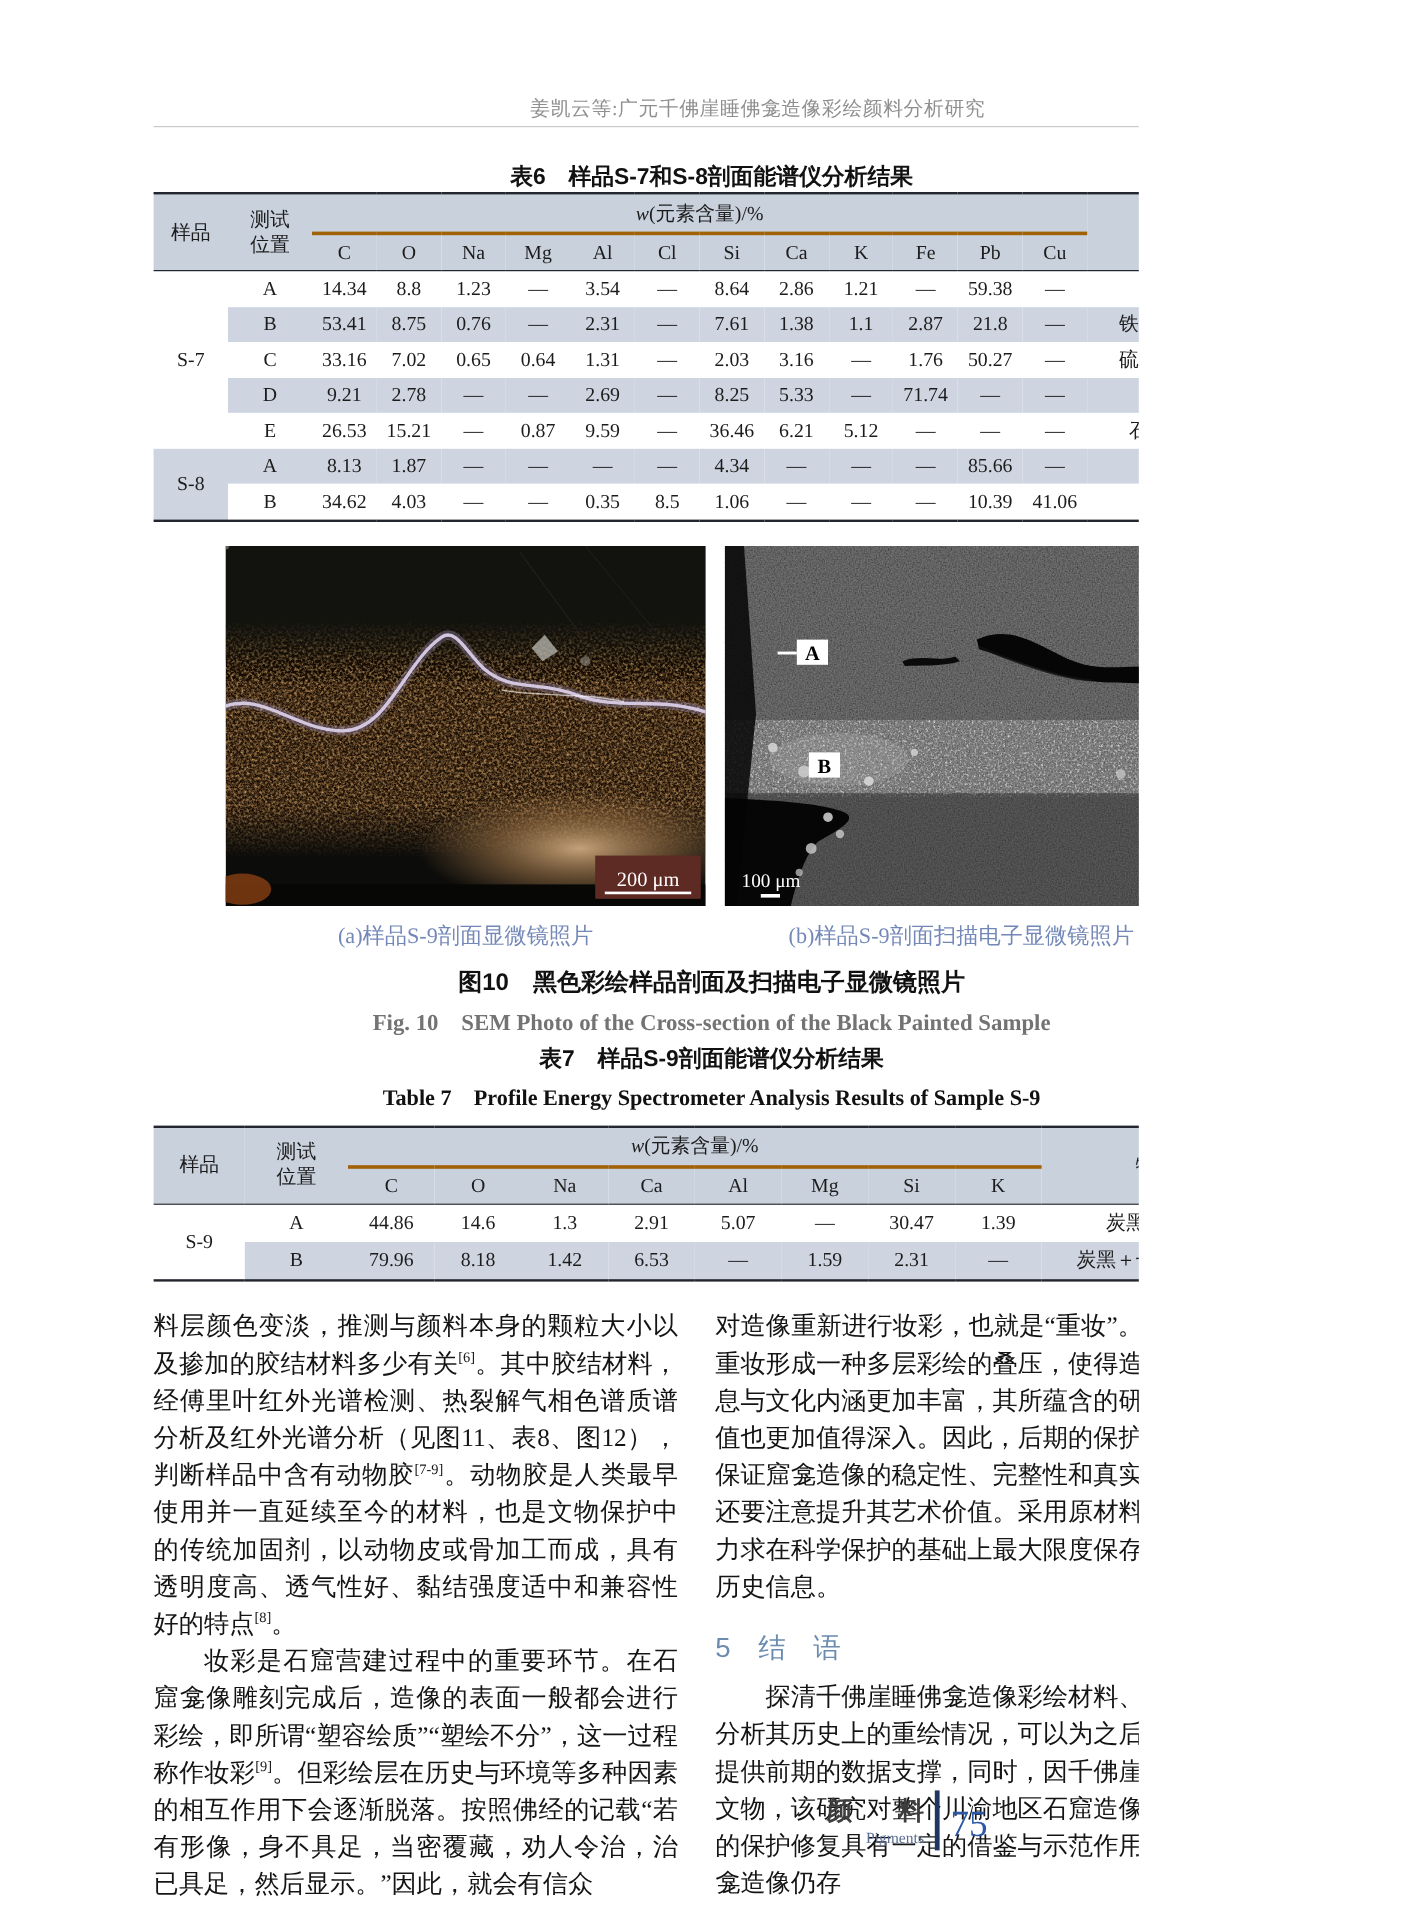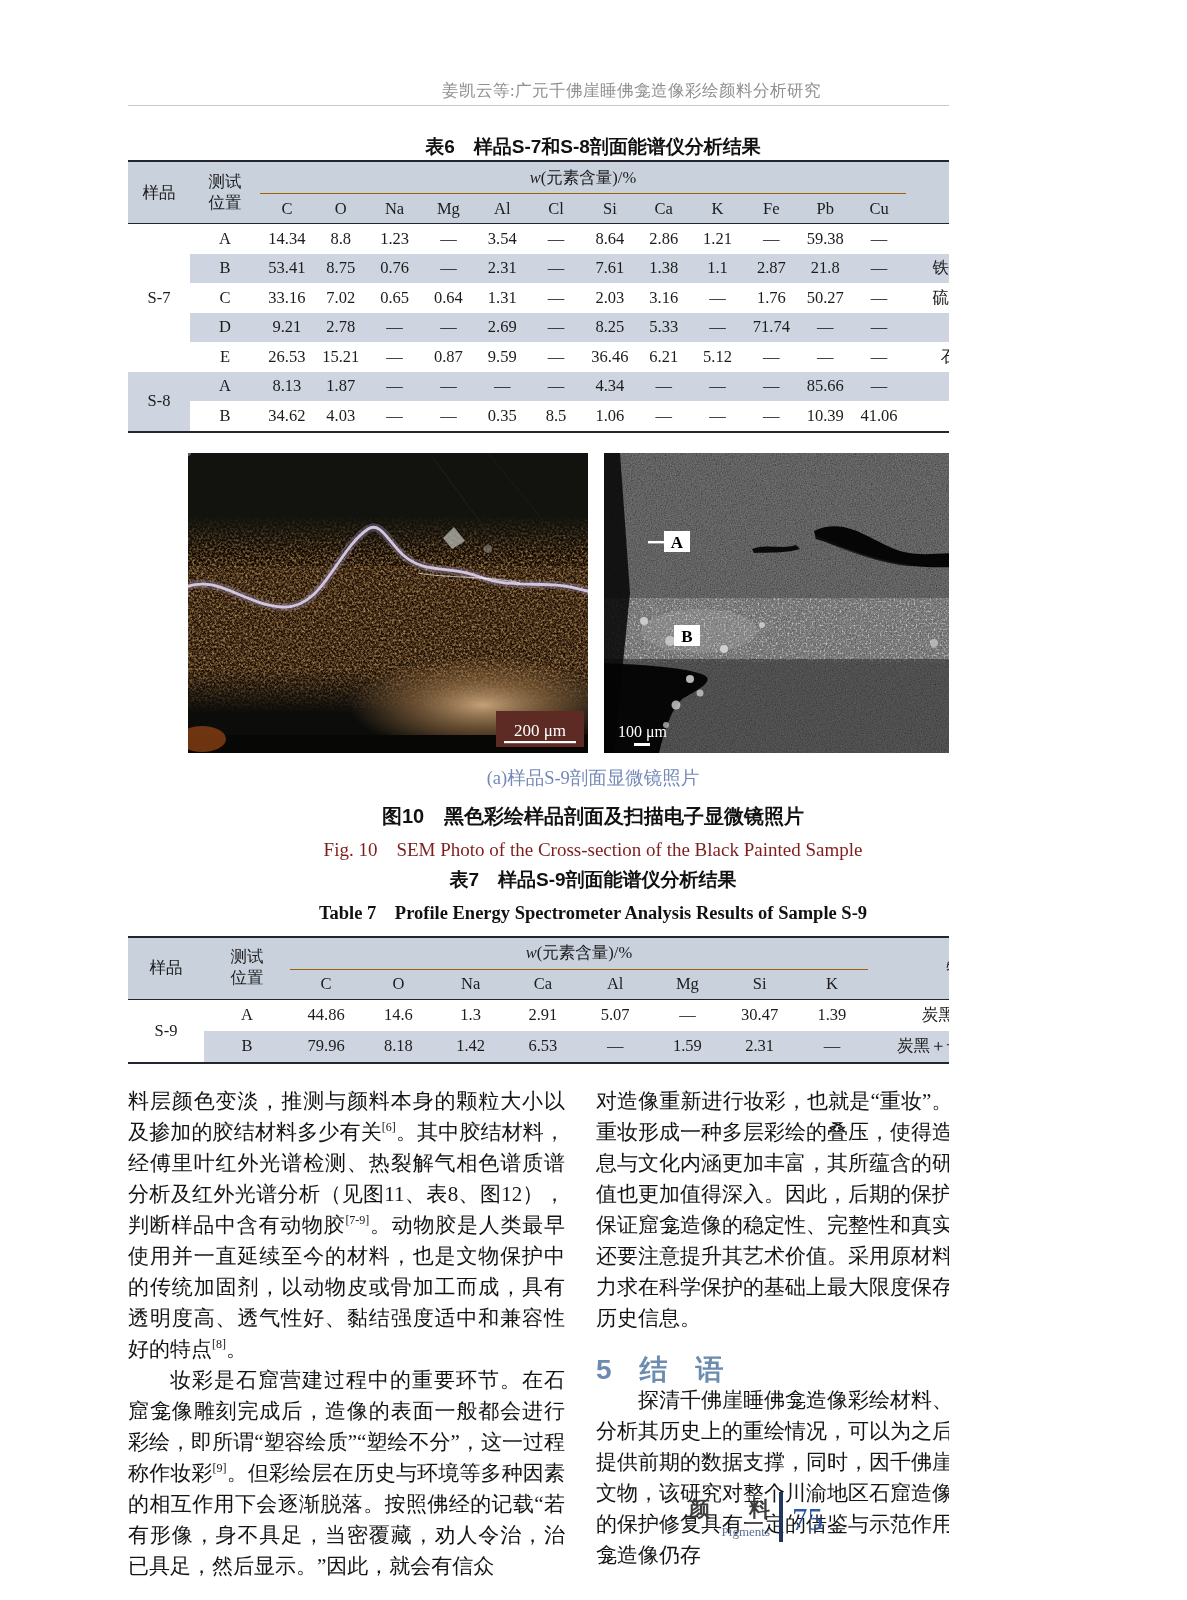--- a/index.html
+++ b/index.html
@@ -15,45 +15,45 @@
   .content{position:absolute;left:128px;top:130px;width:930px;}
   .tbl-title-cn{font-family:"Liberation Sans","DejaVu Sans",sans-serif;font-weight:bold;
                 font-size:19px;text-align:center;color:#111;margin-top:4px;}
   .tbl-title-en{font-size:18.5px;font-weight:bold;text-align:center;color:#111;margin:7px 0 11px 0;}
   table.datatable{width:930px;border-collapse:collapse;table-layout:fixed;
                   border-top:2.5px solid var(--dark);border-bottom:2.5px solid var(--dark);
                   font-size:16.5px;}
   table.datatable th,table.datatable td{padding:1px 2px;text-align:center;vertical-align:middle;font-weight:normal;}
   table.datatable thead th{background:var(--hshade);}
   .pos-head{white-space:pre-line;line-height:1.25;}
-  .w-cell{border-bottom:1px solid #a16207;height:29px;}
+  .w-cell{border-bottom:3px solid #a16207;height:29px;}
   .w-it{font-style:italic;}
   .element-row th{border-bottom:1.5px solid var(--dark);height:27px;}
   thead th.span2{border-bottom:1.5px solid var(--dark);}
   tbody td{height:27.5px;}
   #table7 tbody td{height:29px;}
   tr.shaded{background:var(--shade);}
   td.sample-cell{background:transparent;}
   .figure-row{display:flex;justify-content:center;gap:16px;margin-top:20px;}
   .panel{position:relative;line-height:0;}
   .ab-captions{display:flex;justify-content:center;gap:16px;margin-top:12px;}
   .ab-captions .cap{width:400px;text-align:center;color:var(--capblue);font-size:18.5px;}
   .ab-captions .cap.b{width:394px;}
   .fig-cn{font-family:"Liberation Sans","DejaVu Sans",sans-serif;font-weight:bold;font-size:20px;
           text-align:center;margin-top:13px;color:#111;}
-  .fig-en{font-size:19px;font-weight:normal;text-align:center;margin-top:7px;color:#7f1d1d;}
+  .fig-en{font-size:19px;font-weight:bold;text-align:center;margin-top:7px;color:#737373;}
   .t7-cn{}
   .columns{display:flex;gap:31px;margin-top:22px;}
   .col{width:437px;font-size:21px;line-height:31px;text-align:justify;color:#141414;}
   .col.right{width:462px;}
   .para{margin:0;}
   .para.indent{text-indent:2em;}
   .para sup{font-size:12px;line-height:0;}
-  .section-heading{font-family:"Liberation Sans","DejaVu Sans",sans-serif;font-weight:bold;
-                   font-size:28px;color:var(--headblue);margin:20px 0 0 0;text-indent:0;}
+  .section-heading{font-family:"Liberation Sans","DejaVu Sans",sans-serif;font-weight:normal;
+                   font-size:23px;color:var(--headblue);margin:20px 0 10px 0;text-indent:0;}
   .footer{position:absolute;right:126px;top:1492px;display:flex;align-items:center;justify-content:center;}
   .jname{text-align:right;margin-right:9px;}
   .jname-cn{font-size:21px;font-weight:bold;color:#3d3d3d;letter-spacing:9px;margin-right:-9px;}
   .jname-en{font-size:13px;color:#5c6f92;margin-top:1px;}
   .vbar{width:4px;height:50px;background:var(--bar);}
   .pageno{font-size:31px;color:var(--pagenum);margin-left:9px;margin-top:6px;}
   svg text{font-family:"Liberation Serif","DejaVu Serif",serif;}
 </style>
 </head>
 <body>
@@ -298,20 +298,21 @@
           <rect x="70" y="172" width="26" height="21" fill="#ffffff"></rect>
           <text x="83" y="189" fill="#000000" font-size="17" font-weight="bold" text-anchor="middle">B</text>
           <text x="14" y="284" fill="#ffffff" font-size="16">100 μm</text>
           <rect x="30" y="290" width="16" height="3" fill="#ffffff"></rect>
         </svg>
       </div>
     </div>
 
     <div class="ab-captions">
       <div class="cap">(a)样品S-9剖面显微镜照片</div>
+      <div class="cap b">(b)样品S-9剖面扫描电子显微镜照片</div>
     </div>
     <div class="fig-cn">图10　黑色彩绘样品剖面及扫描电子显微镜照片</div>
     <div class="fig-en">Fig. 10　SEM Photo of the Cross-section of the Black Painted Sample</div>
 
     <div class="tbl-title-cn t7-cn">表7　样品S-9剖面能谱仪分析结果</div>
     <div class="tbl-title-en">Table 7　Profile Energy Spectrometer Analysis Results of Sample S-9</div>
     <table class="datatable" id="table7">
       <thead>
         <tr>
           <th class="span2" style="width:72px" rowspan="2">样品</th>

